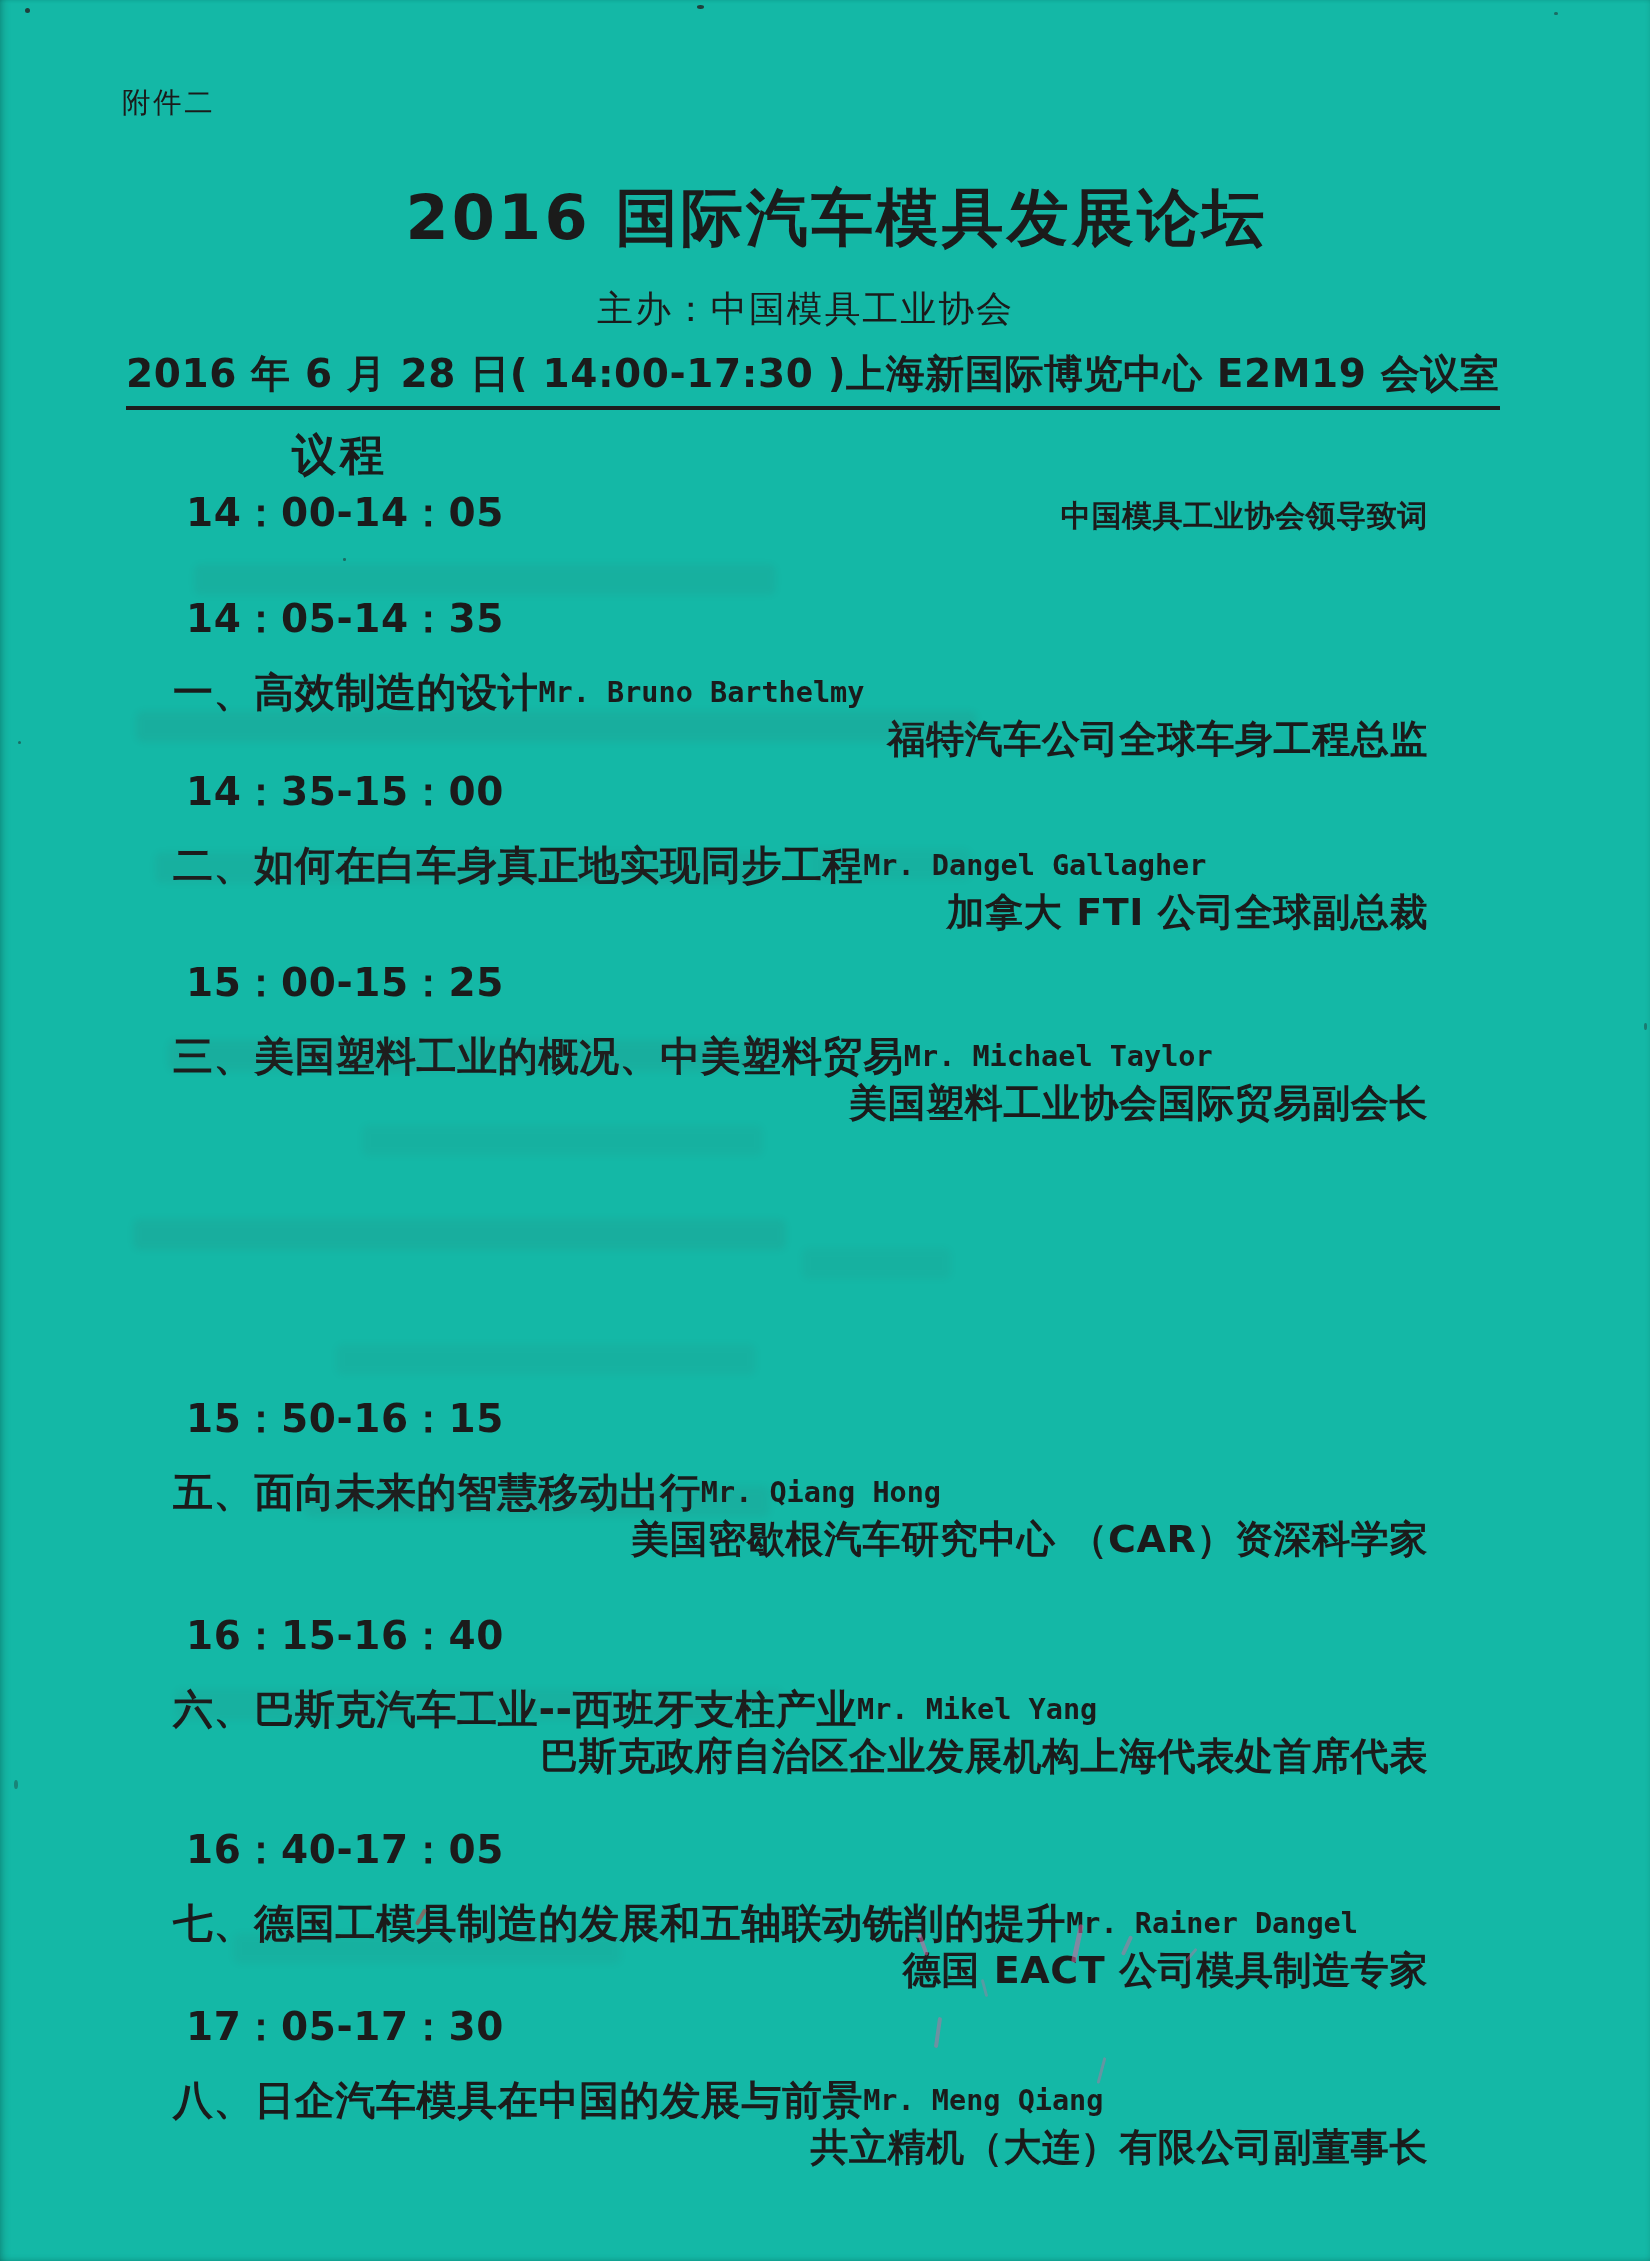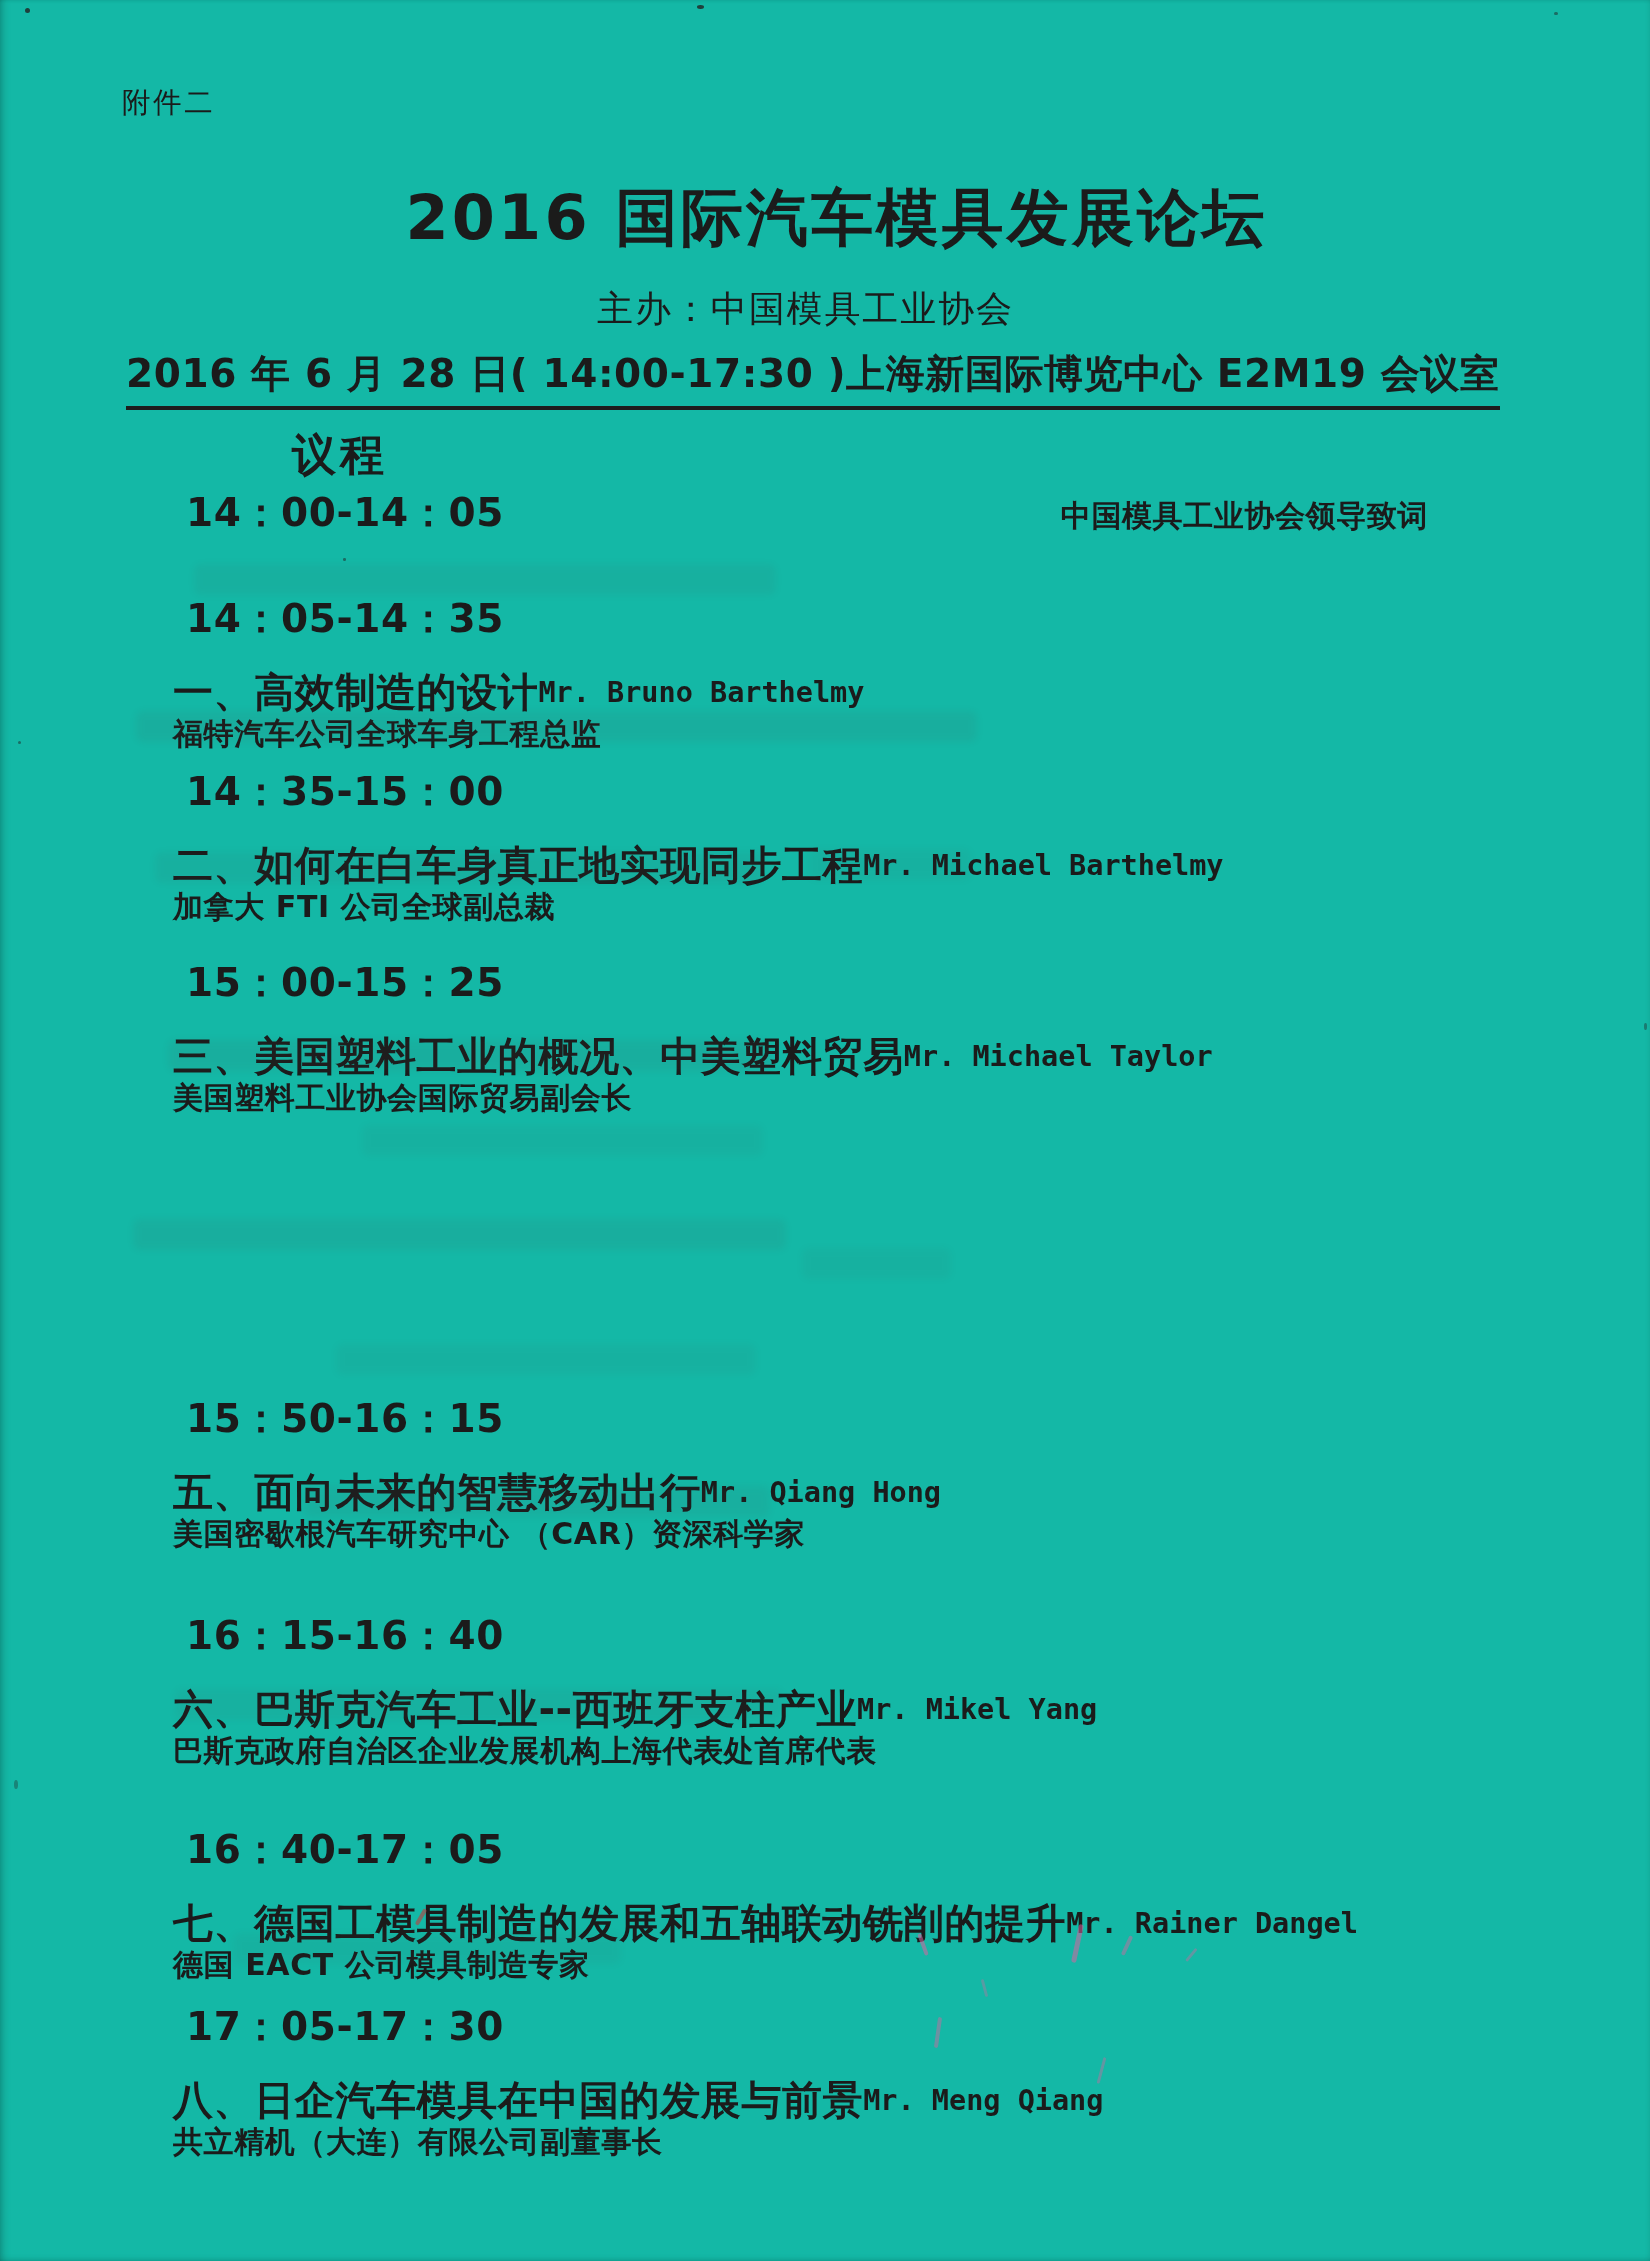--- a/index.html
+++ b/index.html
@@ -137,21 +137,22 @@
     font-size: 30px;
     font-weight: 700;
     white-space: nowrap;
   }
 
   .affil {
     position: absolute;
     top: 122px;
     left: 0;
     right: 0;
-    font-size: 30px;
+    text-align: right;
+    font-size: 38px;
     font-weight: 700;
     letter-spacing: 0.6px;
     white-space: nowrap;
   }
 
   
   .ghost {
     position: absolute;
     height: 31px;
     background: #4a4a4a;
@@ -201,21 +202,21 @@
       <span class="topic">一、高效制造的设计</span>
       <span class="speaker-latin">Mr. Bruno Barthelmy</span>
     </div>
     <div class="affil">福特汽车公司全球车身工程总监</div>
   </div>
 
   <div class="entry e3">
     <div class="time">14：35-15：00</div>
     <div class="topic-row">
       <span class="topic">二、如何在白车身真正地实现同步工程</span>
-      <span class="speaker-latin">Mr. Michael Barthelmy</span>
+      <span class="speaker-latin">Mr. Dangel Gallagher</span>
     </div>
     <div class="affil">加拿大 FTI 公司全球副总裁</div>
   </div>
 
   <div class="entry e4">
     <div class="time">15：00-15：25</div>
     <div class="topic-row">
       <span class="topic">三、美国塑料工业的概况、中美塑料贸易</span>
       <span class="speaker-latin">Mr. Michael Taylor</span>
     </div>

